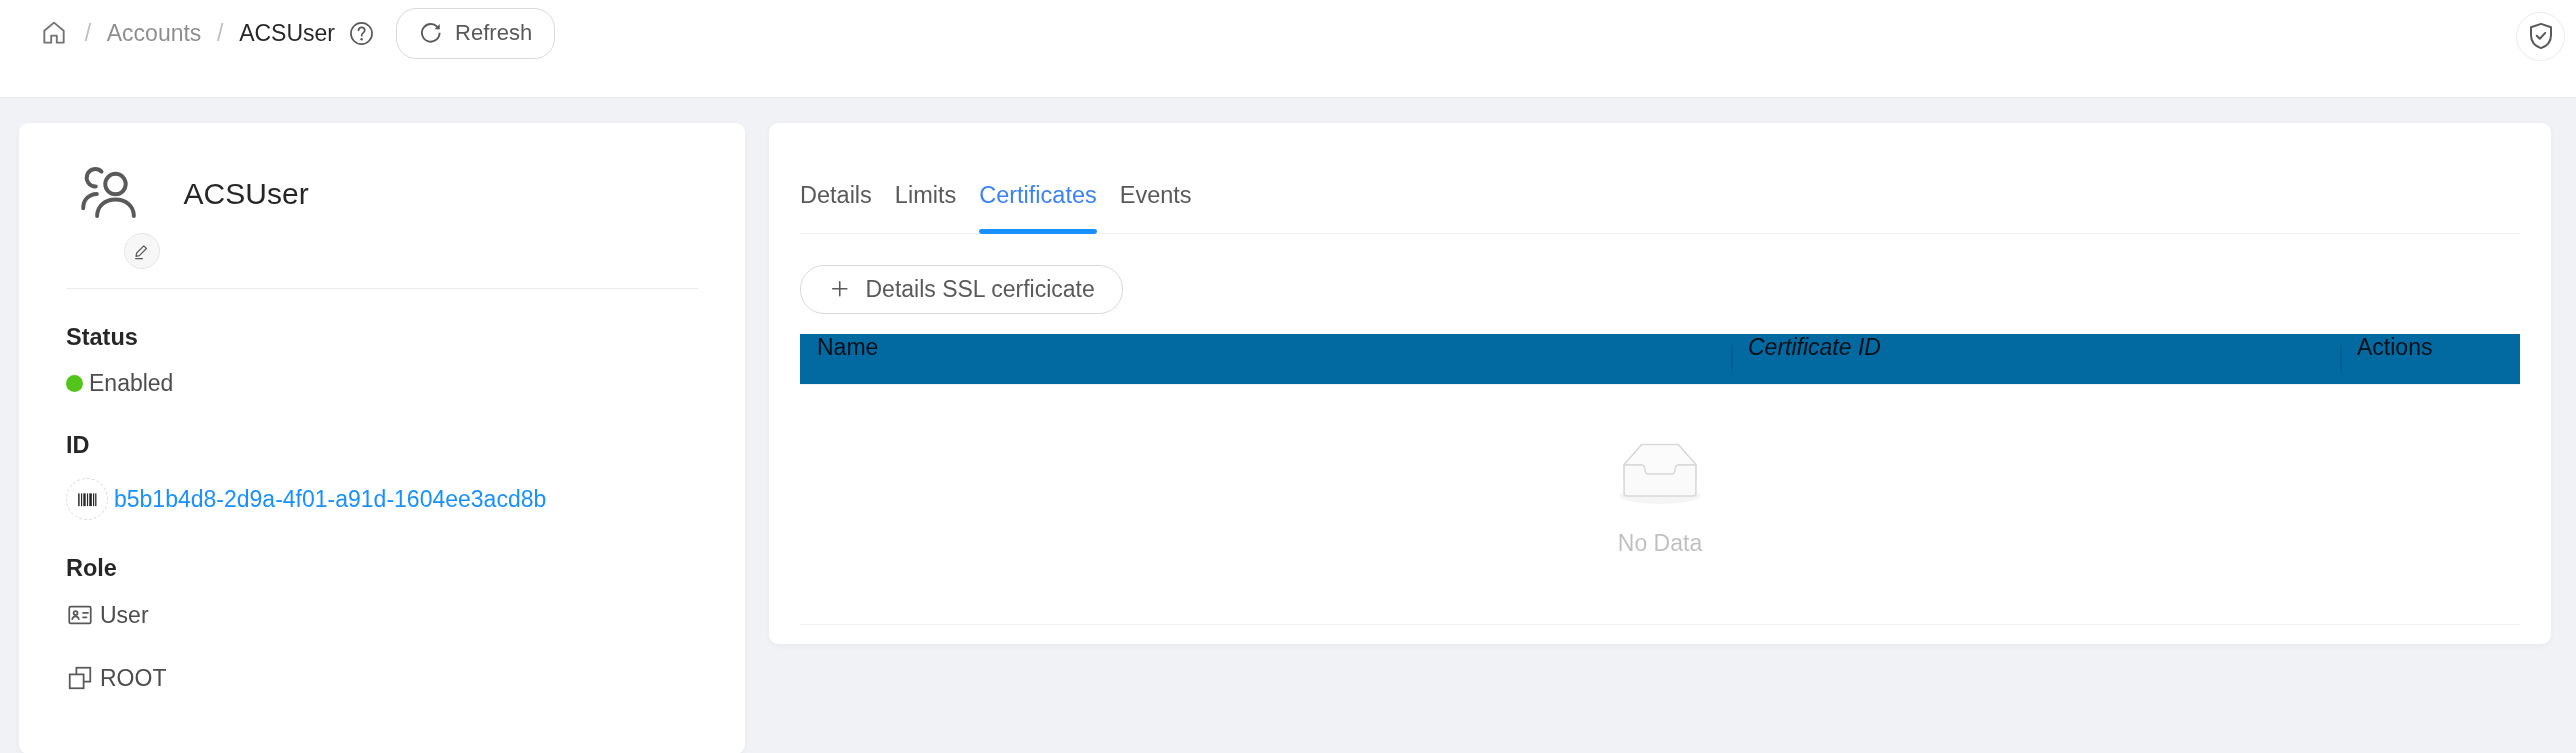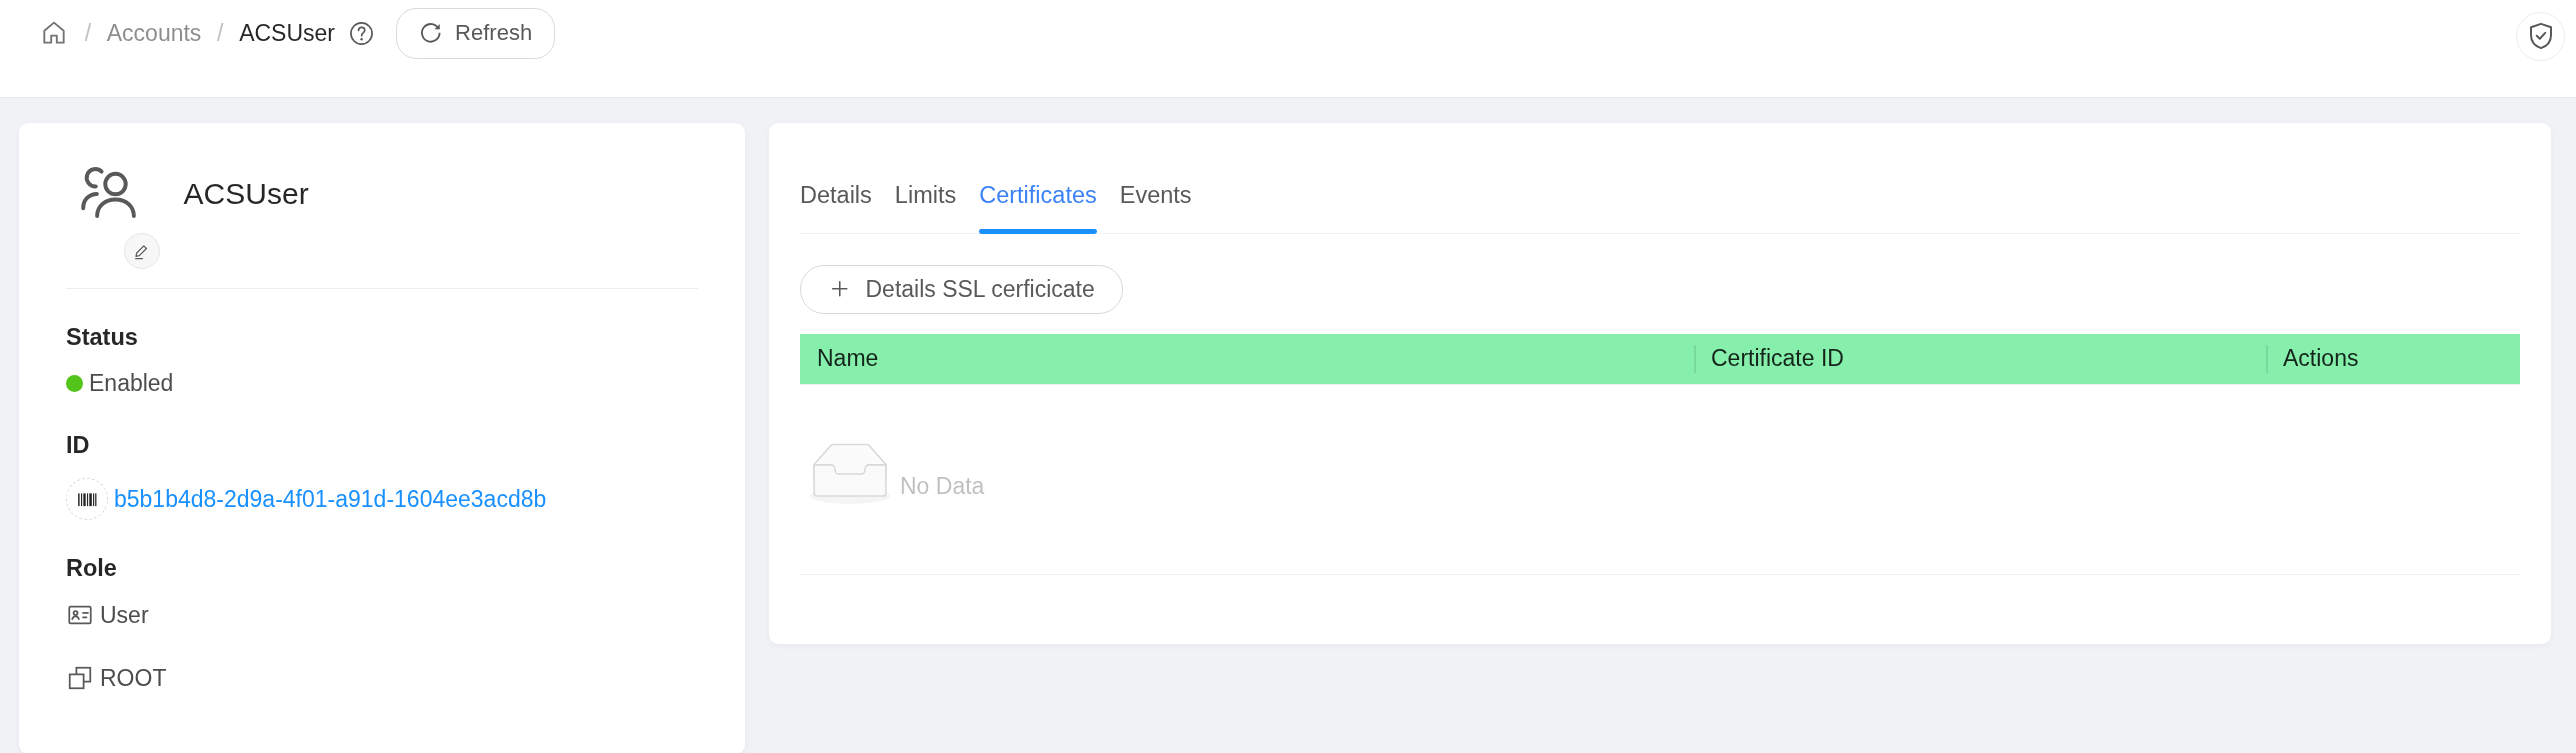--- a/index.html
+++ b/index.html
@@ -105,37 +105,37 @@
   }
   .upload-btn {
     margin-top: 31px;
     display: inline-flex; align-items: center; gap: 14px;
     height: 49px; padding: 0 27px;
     background: #fff; border: 1.6px solid #d9d9d9; border-radius: 24px;
     font-family: inherit; font-size: 23px; color: #595959; cursor: pointer;
   }
   .cert-table { margin-top: 20.4px; }
   .thead {
-    display: flex; align-items: center; height: 50px;
-    background: #86efac; border-bottom: 1.6px solid #f0f0f0;
-    font-size: 23px; color: rgba(0,0,0,0.85);
+    display: flex; height: 50px;
+    background: #0369a1; border-bottom: 1.6px solid #f0f0f0;
+    font-size: 23px; color: rgba(0,0,0,0.85); gap: 37px;
   }
   .th { padding-left: 17px; box-sizing: border-box; position: relative; }
   .th-name { width: 894px; }
-  .th-certid { width: 572px; }
+  .th-certid { width: 572px; font-style: italic; }
   .th-actions { flex: 1; }
   .th-certid::before, .th-actions::before {
     content: ""; position: absolute; left: 0; top: 50%;
     transform: translateY(-50%);
     width: 1.6px; height: 28px; background: rgba(0,0,0,0.09);
   }
   .empty-state {
     border-bottom: 1.6px solid #f0f0f0;
     padding: 58px 0 67px;
-    display: flex; flex-direction: row; align-items: center;
+    display: flex; flex-direction: column; align-items: center;
   }
   .empty-text { margin-top: 23.5px; font-size: 23px; color: rgba(0,0,0,0.25); }
   svg { display: block; }
 </style>
 </head>
 <body>
 
 <div class="page">
 
   <header class="top-header">

